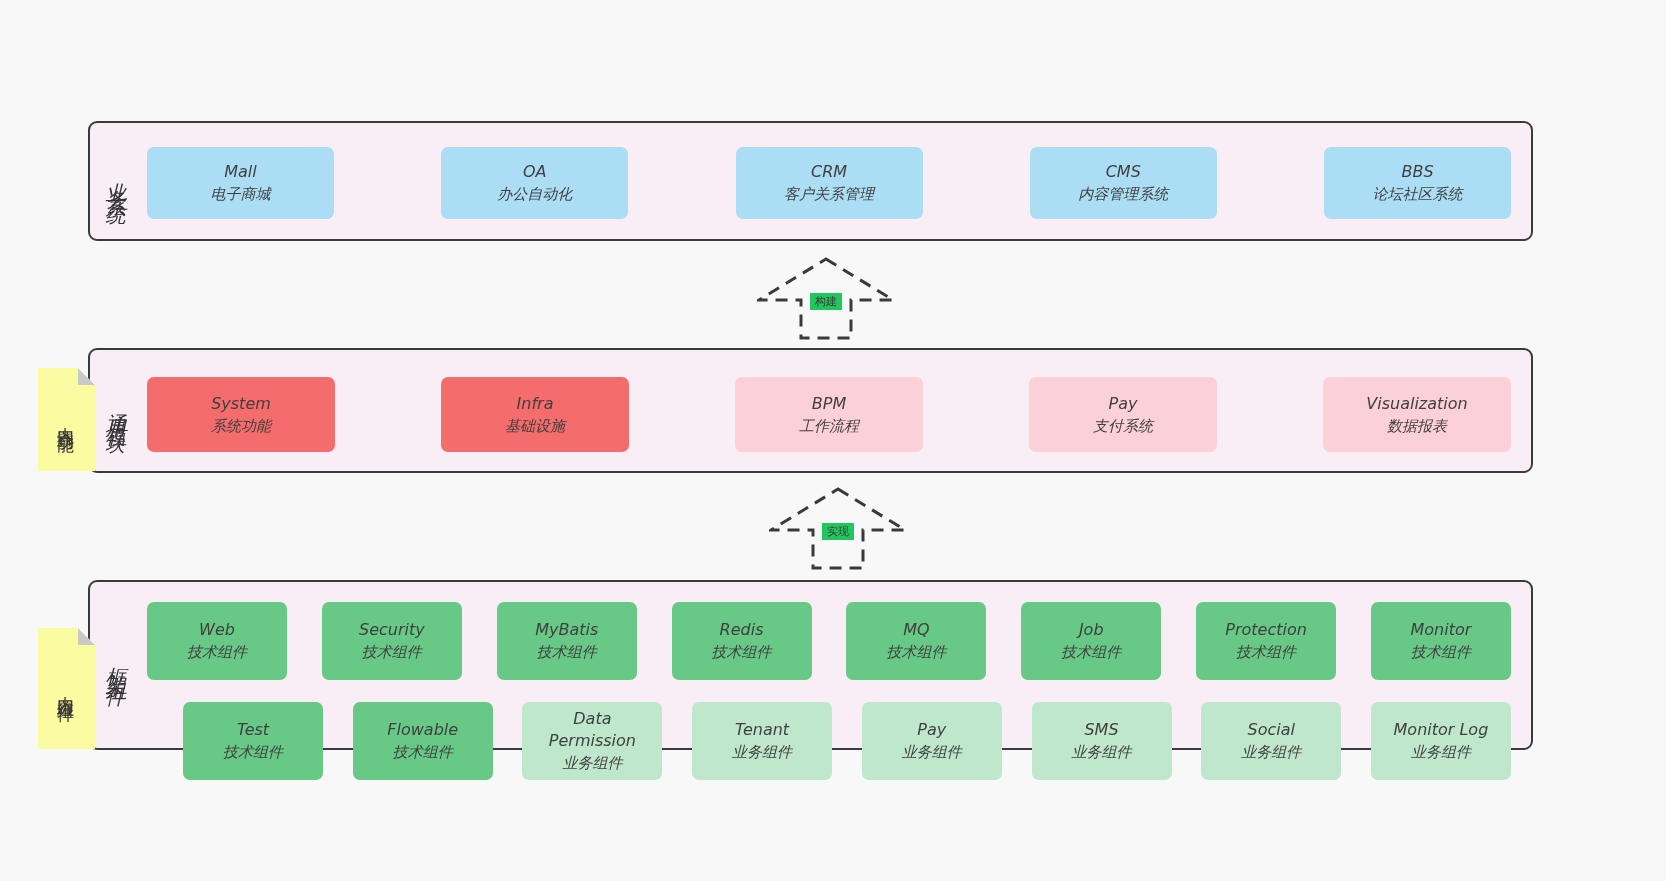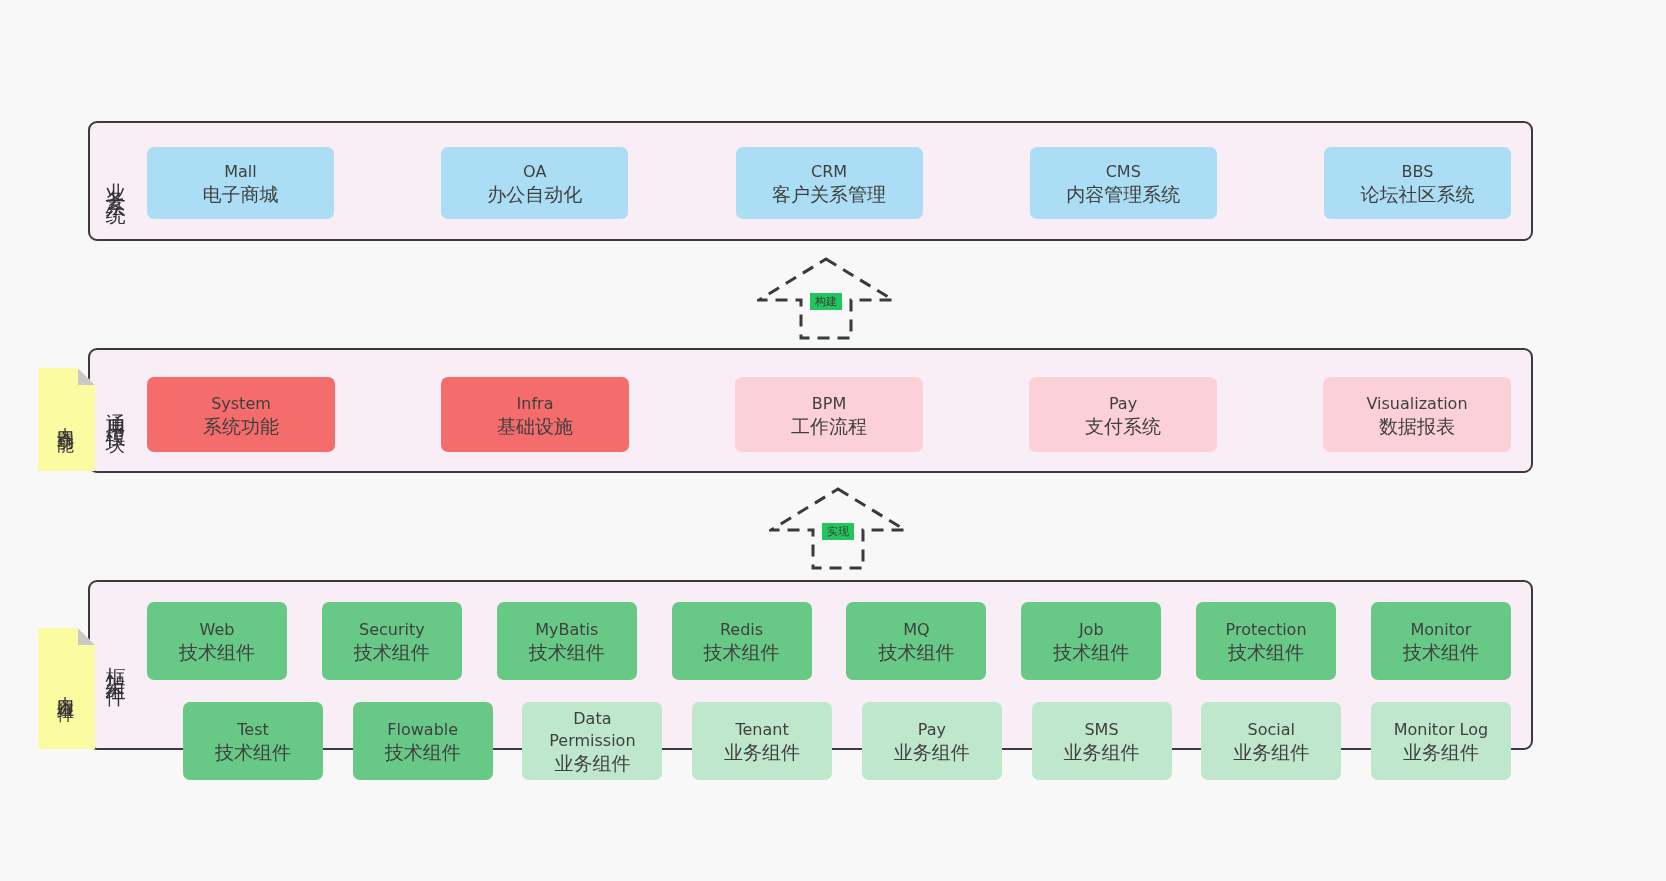--- a/index.html
+++ b/index.html
@@ -19,20 +19,21 @@
   html,body { background: var(--page_bg); }
   body { font-family:"DejaVu Sans","Liberation Sans",sans-serif; color:var(--text); }
   .screen { position:relative; width:1666px; height:881px; background:var(--page_bg); overflow:hidden; }
 
   .layer {
     position:absolute; left:88px; width:1445px;
     background:var(--layer_bg);
     border:2px solid var(--layer_border);
     border-radius:9px;
     z-index:1;
+    font-style:italic;
   }
   .layer-business   { top:121px; height:120px; }
   .layer-modules    { top:348px; height:125px; }
   .layer-components { top:580px; height:170px; }
 
   .vlabel {
     position:absolute; left:13px; top:50%;
     transform:translateY(-50%);
     writing-mode:vertical-rl; text-orientation:upright;
     font-size:20px; letter-spacing:7px; color:#333;
@@ -47,21 +48,21 @@
   .row-modules  { top:27px; }
   .row-comp-1   { top:20px; }
   .row-comp-2   { top:120px;padding-left:36px; }
 
   .box {
     display:flex; flex-direction:column; align-items:center; justify-content:center;
     text-align:center; border-radius:7px; color:var(--text);
     line-height:22px;
   }
   .box .en { font-size:16px; }
-  .box .zh { font-size:19px; }
+  .box .zh { font-size:15px; }
   .box-wide  { width:187px; height:72px; }
   .box-mid   { width:188px; height:75px;text-align:center; }
   .box-small { width:140px; height:78px; padding:0 6px; }
   .blue       { background:var(--blue); }
   .red        { background:var(--red); }
   .pink       { background:var(--pink); }
   .green      { background:var(--green); }
   .lightgreen { background:var(--light_green); }
 
   .sticky {

